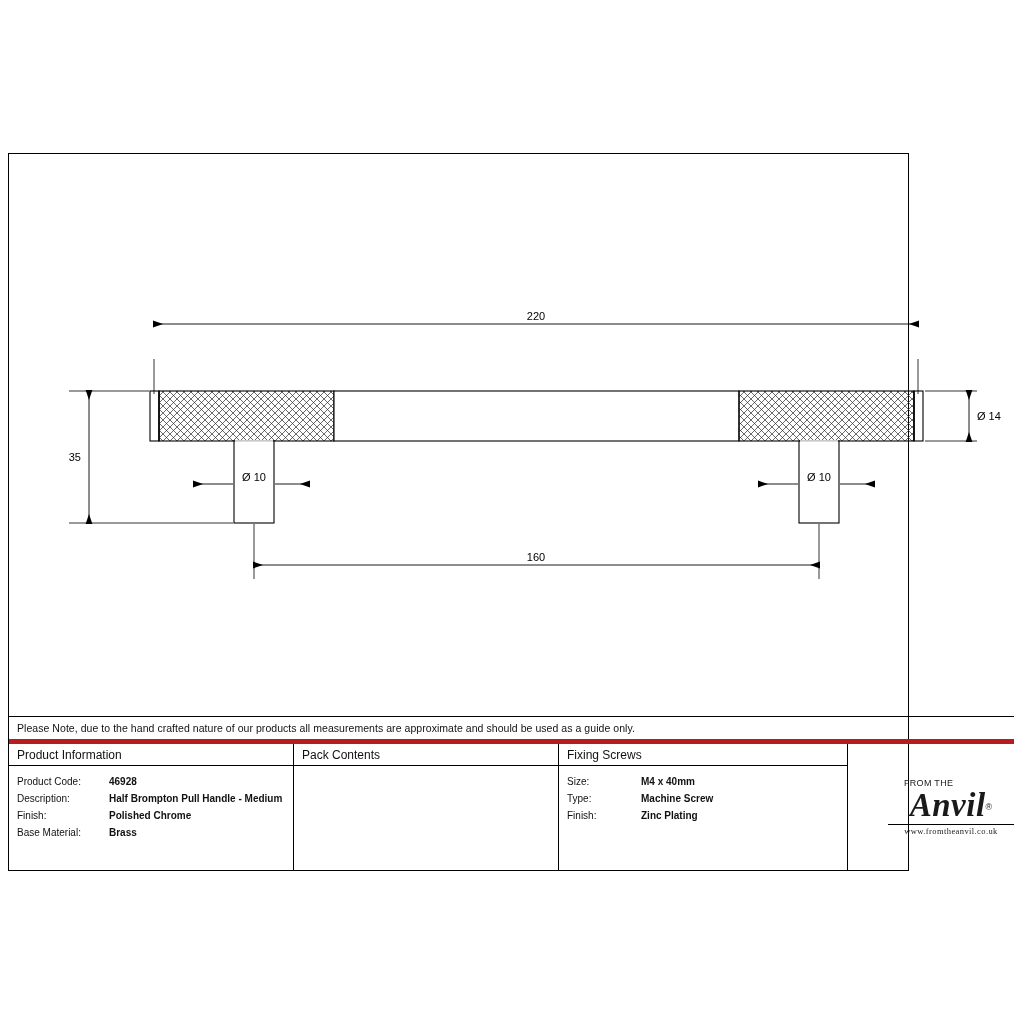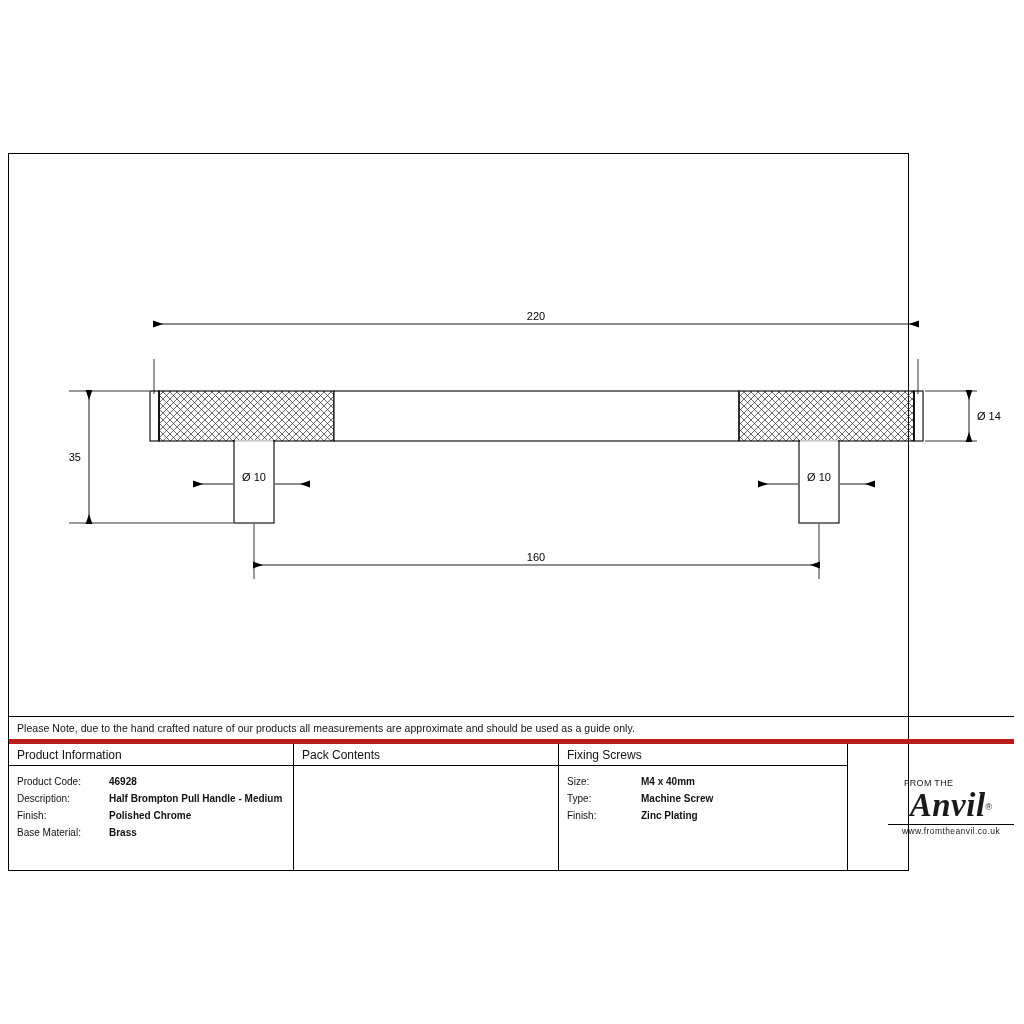--- a/index.html
+++ b/index.html
@@ -133,20 +133,21 @@
   .logo-reg {
     font-size: 9px;
     vertical-align: super;
     font-family: "Liberation Sans", sans-serif;
     font-weight: normal;
   }
   .logo-url {
     font-size: 8.5px;
     letter-spacing: 0.4px;
     margin-top: 2px;
+    font-family: Liberation Serif, serif;
   }
   .logo-rule {
     height: 1px;
     background: #000;
     width: 126px;
     margin: 2px auto 2px auto;
   }
 </style>
 </head>
 <body>

